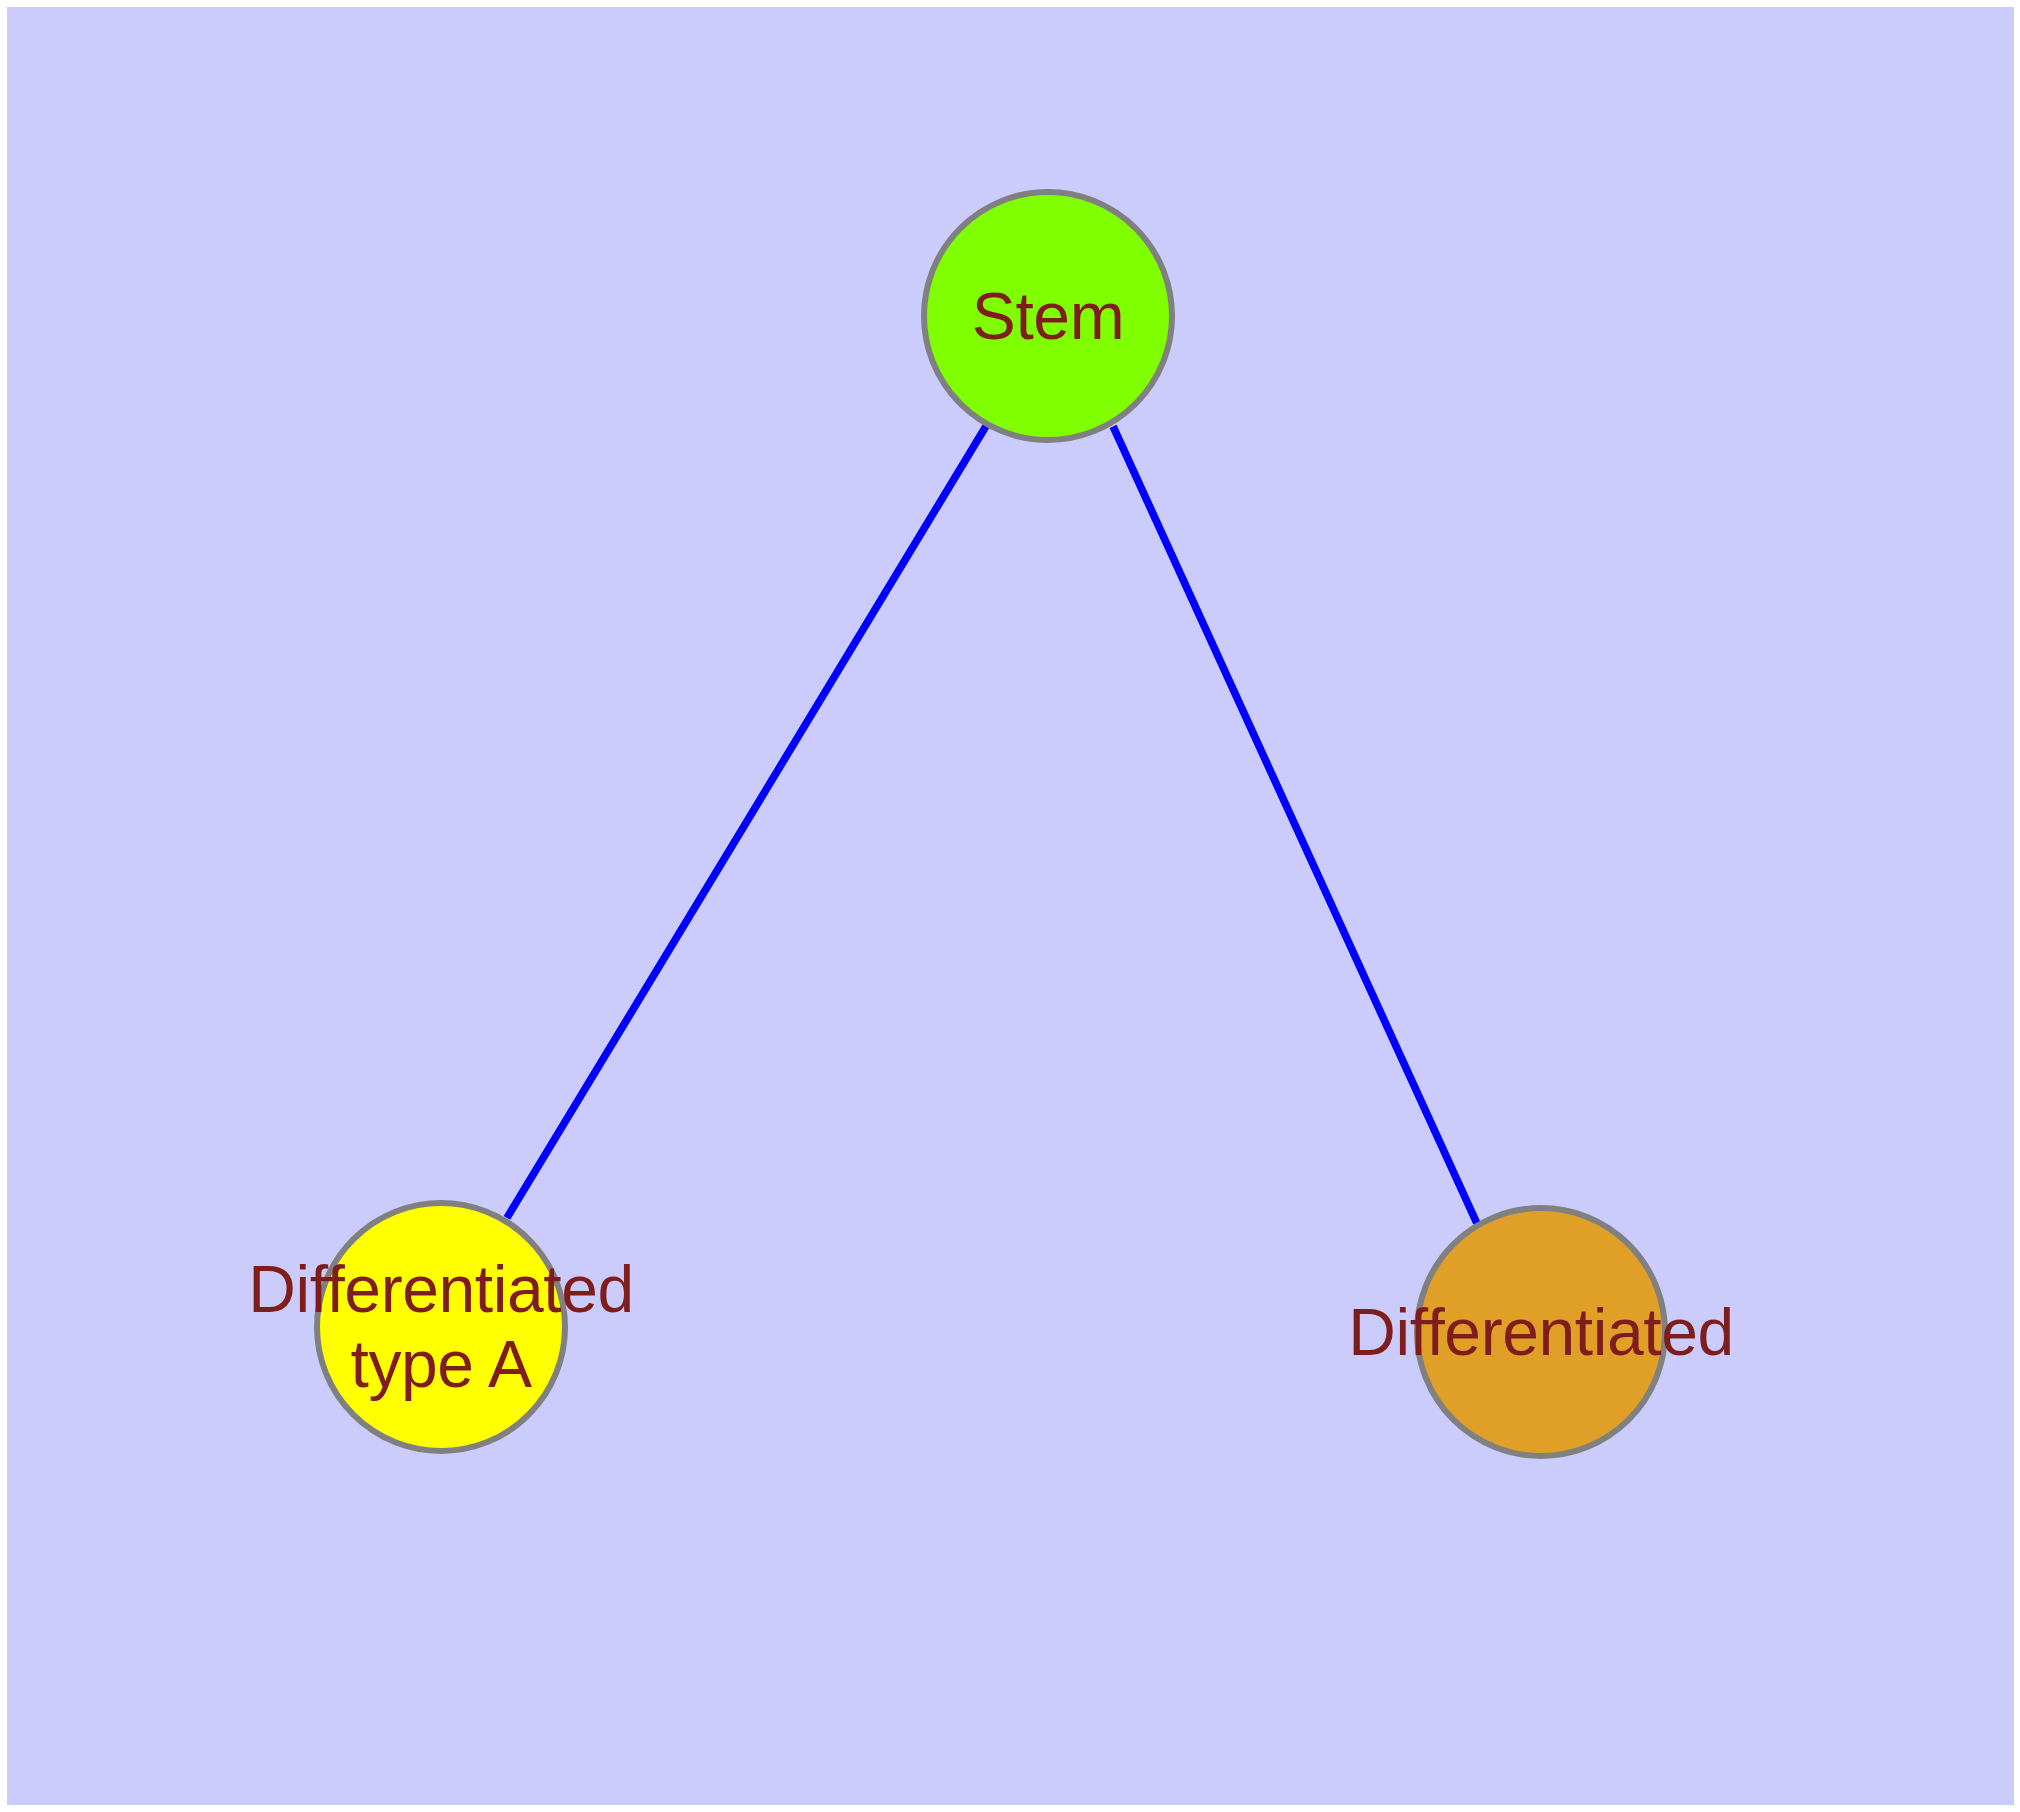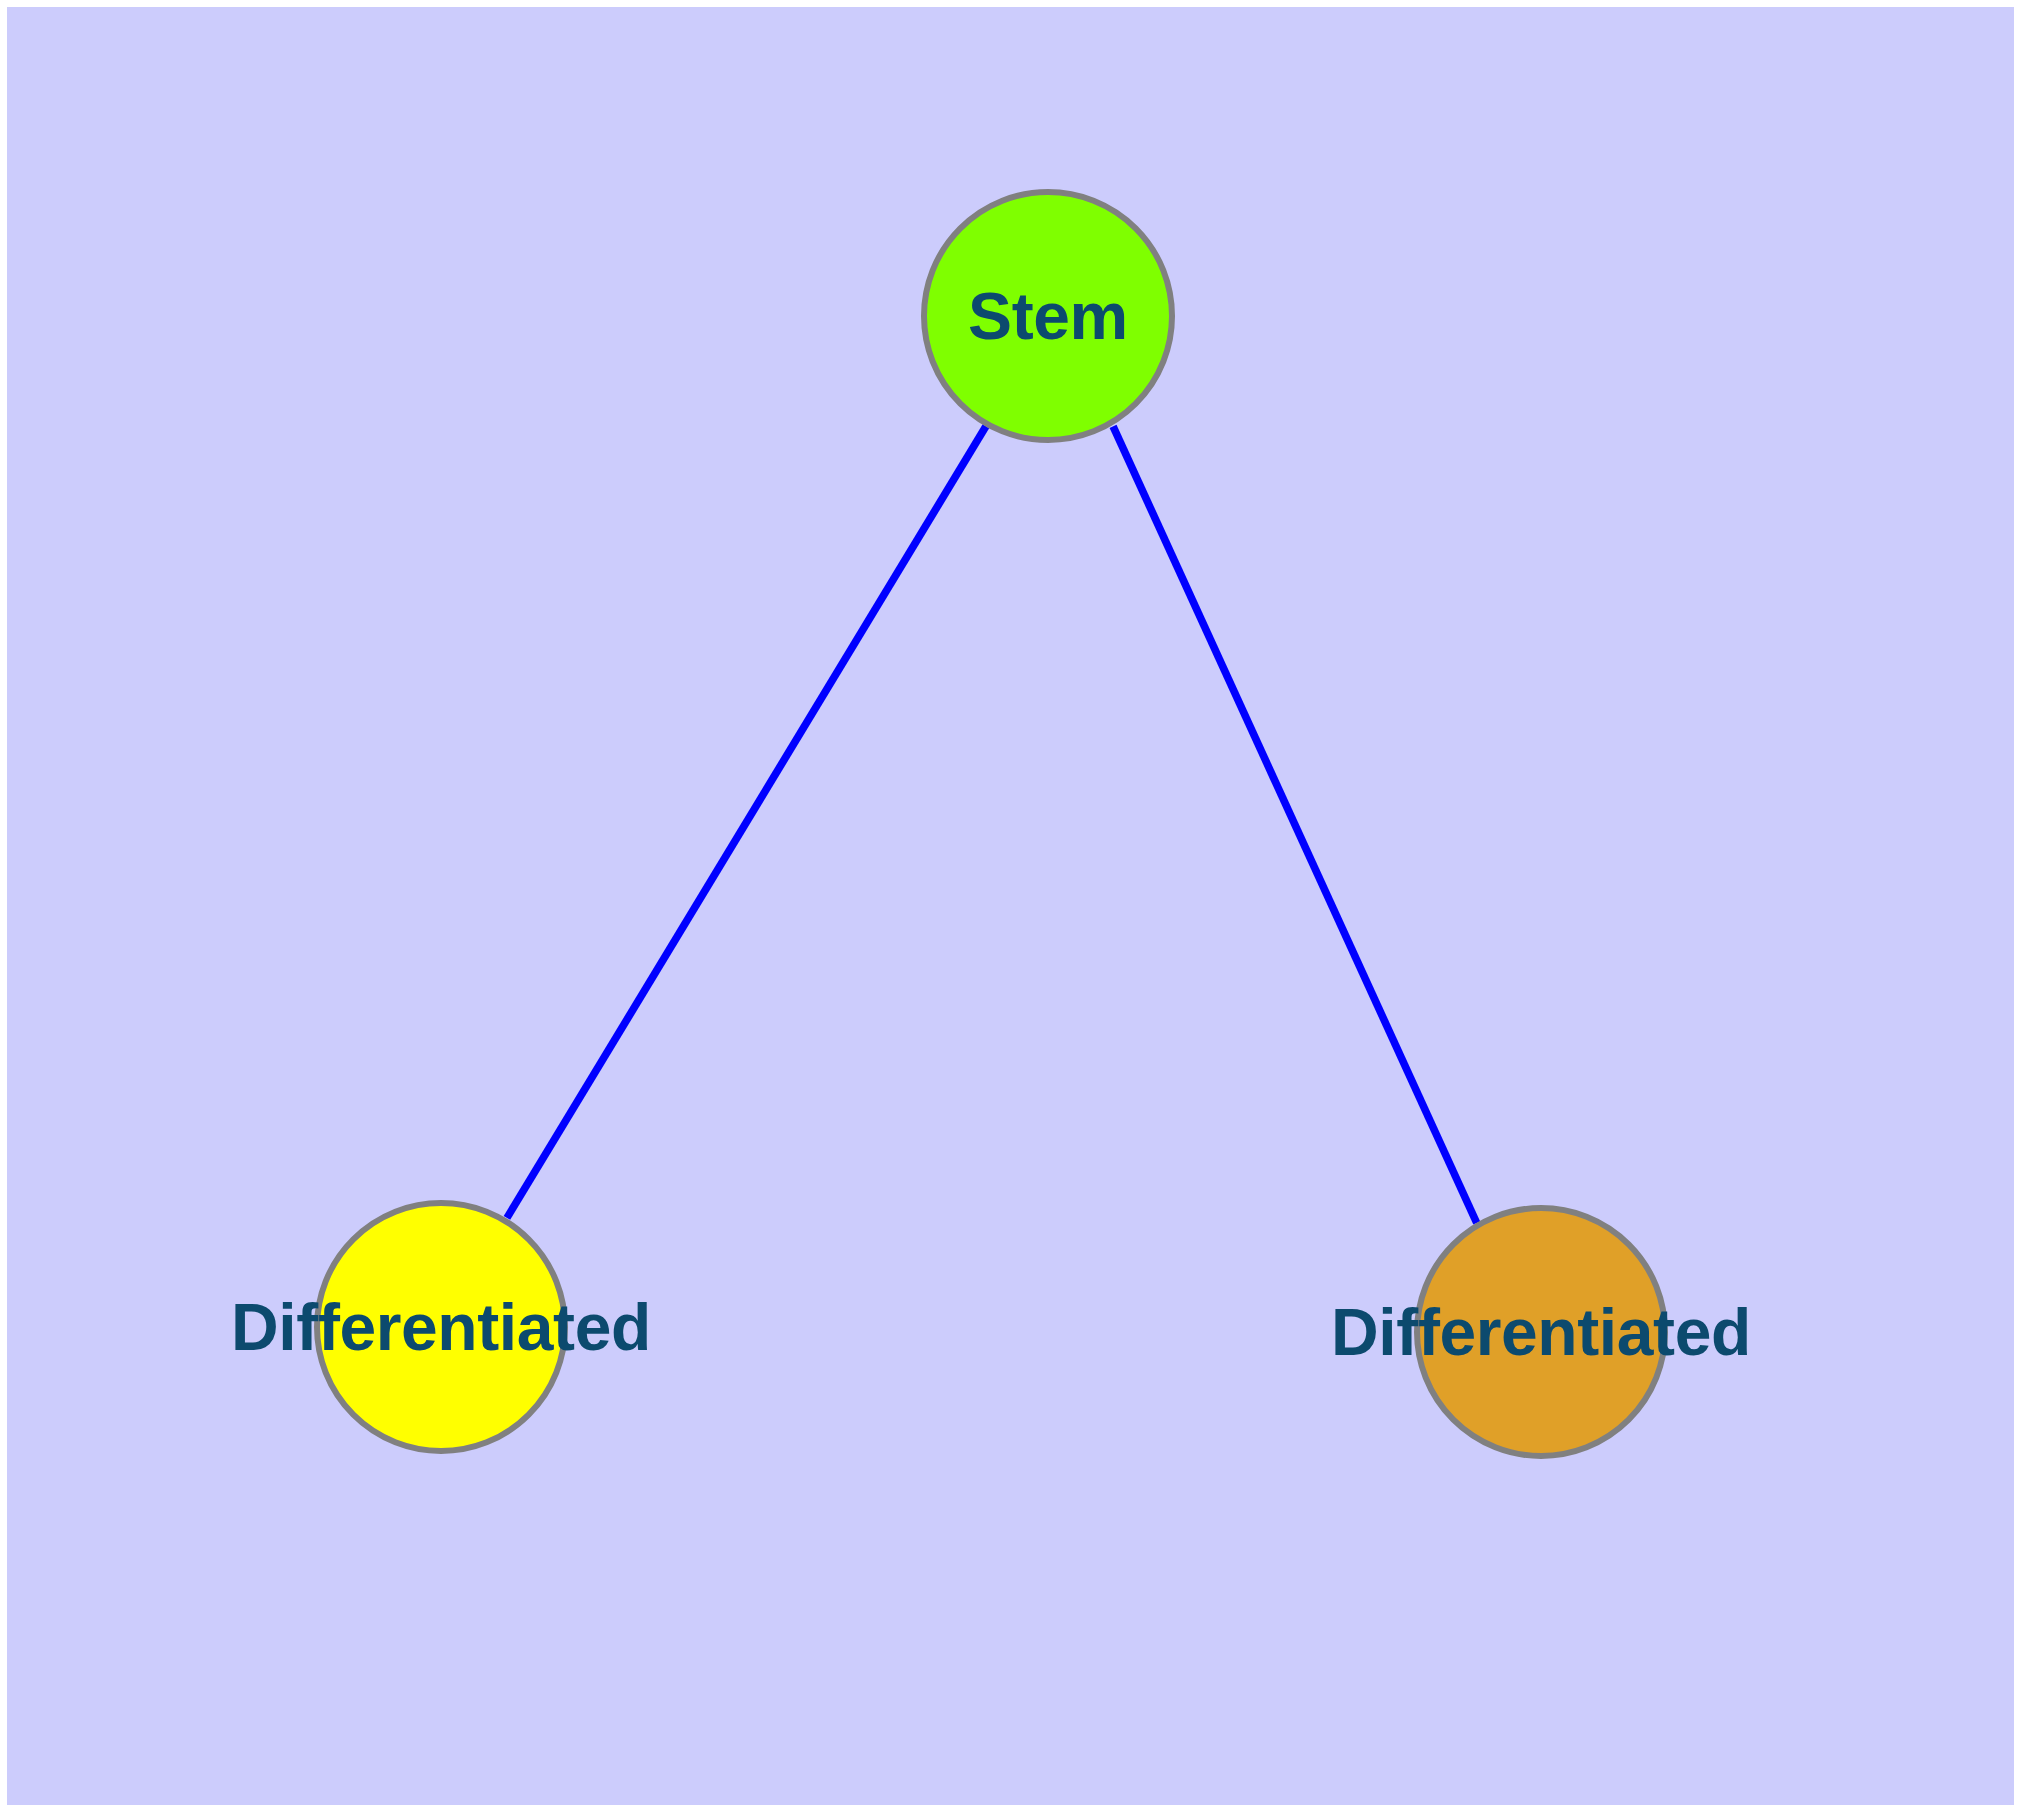--- a/index.html
+++ b/index.html
@@ -44,22 +44,22 @@
     left: 50%;
     top: 50%;
     transform: translate(-50%, -50%);
     border-radius: 50%;
     box-sizing: border-box;
     border: 6px solid #808080;
   }
   .node-label {
     position: relative;
     z-index: 5;
-    color: #0c4a6e;
-    font-weight: bold;
+    color: #7f1d1d;
+    font-weight: normal;
     font-size: 66px;
     line-height: 1.13;
     text-align: center;
     white-space: nowrap;
     letter-spacing: -0.4px;
   }
   .node-label .line2 { display: block; }
 </style>
 </head>
 <body>
@@ -77,20 +77,21 @@
     <div class="node-circle" id="circle-stem" style="width: 254px; height: 254px; background: rgb(127, 255, 0); border-color: rgb(128, 128, 128);"></div>
     <div class="node-label">
       <span>Stem</span>
     </div>
   </div>
 
   <div class="node-group" id="node-diff-a" style="left: 441px; top: 1327px; width: 254px; height: 254px;">
     <div class="node-circle" id="circle-diff-a" style="width: 254px; height: 254px; background: rgb(255, 255, 0); border-color: rgb(128, 128, 128);"></div>
     <div class="node-label">
       <span>Differentiated</span>
+      <span class="line2">type A</span>
     </div>
   </div>
 
   <div class="node-group" id="node-diff-b" style="left: 1541px; top: 1332px; width: 254px; height: 254px;">
     <div class="node-circle" id="circle-diff-b" style="width: 254px; height: 254px; background: rgb(224, 160, 40); border-color: rgb(128, 128, 128);"></div>
     <div class="node-label">
       <span>Differentiated</span>
     </div>
   </div>
 

